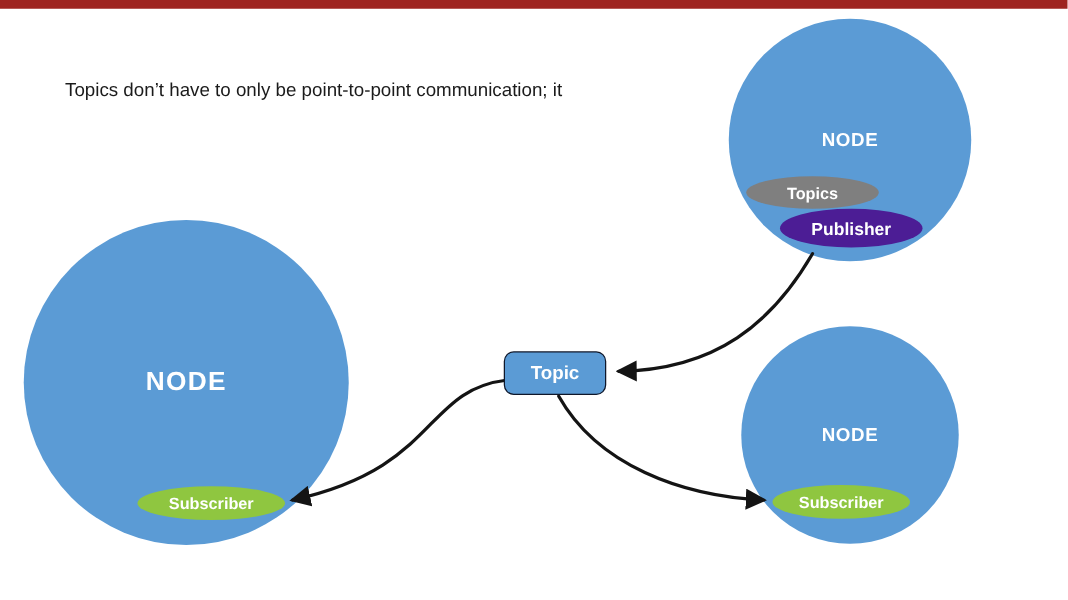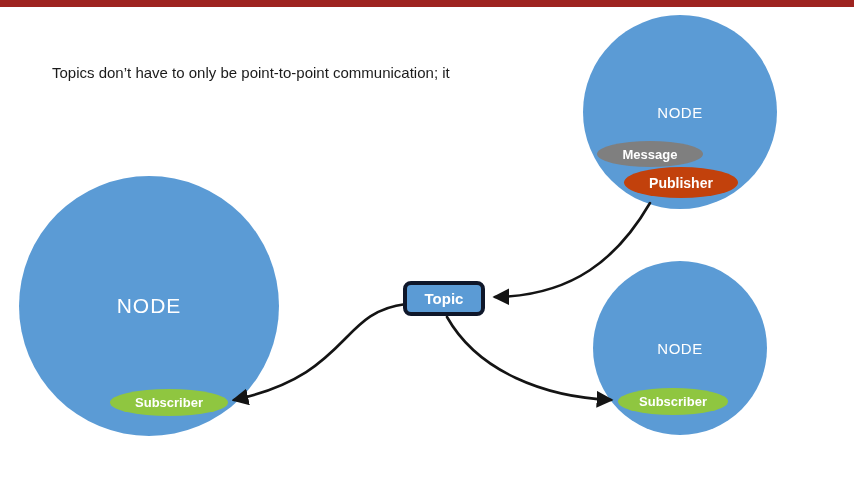--- a/index.html
+++ b/index.html
@@ -19,41 +19,41 @@
 
   .caption {
     position: absolute; left: 52px; top: 61px;
     font-size: 15px; color: #1b1b1b; line-height: 1.6;
   }
 
   .circle {
     position: absolute; border-radius: 50%;
     background: #5b9bd5;
     display: flex; align-items: center; justify-content: center;
-    color: #ffffff; font-weight: normal;
+    color: #ffffff; font-weight: bold;
   }
   .circle.left        { left: 19px;  top: 176px; width: 260px; height: 260px; font-size: 21px; letter-spacing: 1px; }
   .circle.top-right   { left: 583px; top: 15px;  width: 194px; height: 194px; font-size: 15px; letter-spacing: 0.5px; }
   .circle.bottom-right{ left: 593px; top: 261px; width: 174px; height: 174px; font-size: 15px; letter-spacing: 0.5px; }
 
   .pill {
     position: absolute; border-radius: 50%;
     display: flex; align-items: center; justify-content: center;
     color: #ffffff; font-weight: bold; font-size: 13px;
     z-index: 3;
   }
   .pill.message   { left: 597px; top: 141px; width: 106px; height: 26px; background: #7f7f7f; z-index: 2; }
-  .pill.publisher { left: 624px; top: 167px; width: 114px; height: 31px; background: #c2410c; font-size: 14px; }
+  .pill.publisher { left: 624px; top: 167px; width: 114px; height: 31px; background: #4c1d95; font-size: 14px; }
   .pill.sub-left  { left: 110px; top: 389px; width: 118px; height: 27px; background: #8fc640; }
   .pill.sub-right { left: 618px; top: 388px; width: 110px; height: 27px; background: #8fc640; }
 
   .topic-box {
     position: absolute; left: 403px; top: 281px;
     width: 82px; height: 35px;
-    background: #5b9bd5; border: 4px solid #0f172a; border-radius: 8px;
+    background: #5b9bd5; border: 1px solid #0f172a; border-radius: 8px;
     display: flex; align-items: center; justify-content: center;
     color: #ffffff; font-weight: bold; font-size: 15px;
     z-index: 4;
   }
 
   svg.arrows {
     position: absolute; left: 0; top: 0;
     width: 854px; height: 480px;
     z-index: 1; pointer-events: none;
   }
@@ -84,21 +84,21 @@
     <span>NODE</span>
   </div>
   <div class="pill sub-left">
     <span>Subscriber</span>
   </div>
 
   <div class="circle top-right">
     <span>NODE</span>
   </div>
   <div class="pill message">
-    <span>Message</span>
+    <span>Topics</span>
   </div>
   <div class="pill publisher">
     <span>Publisher</span>
   </div>
 
   <div class="circle bottom-right">
     <span>NODE</span>
   </div>
   <div class="pill sub-right">
     <span>Subscriber</span>

